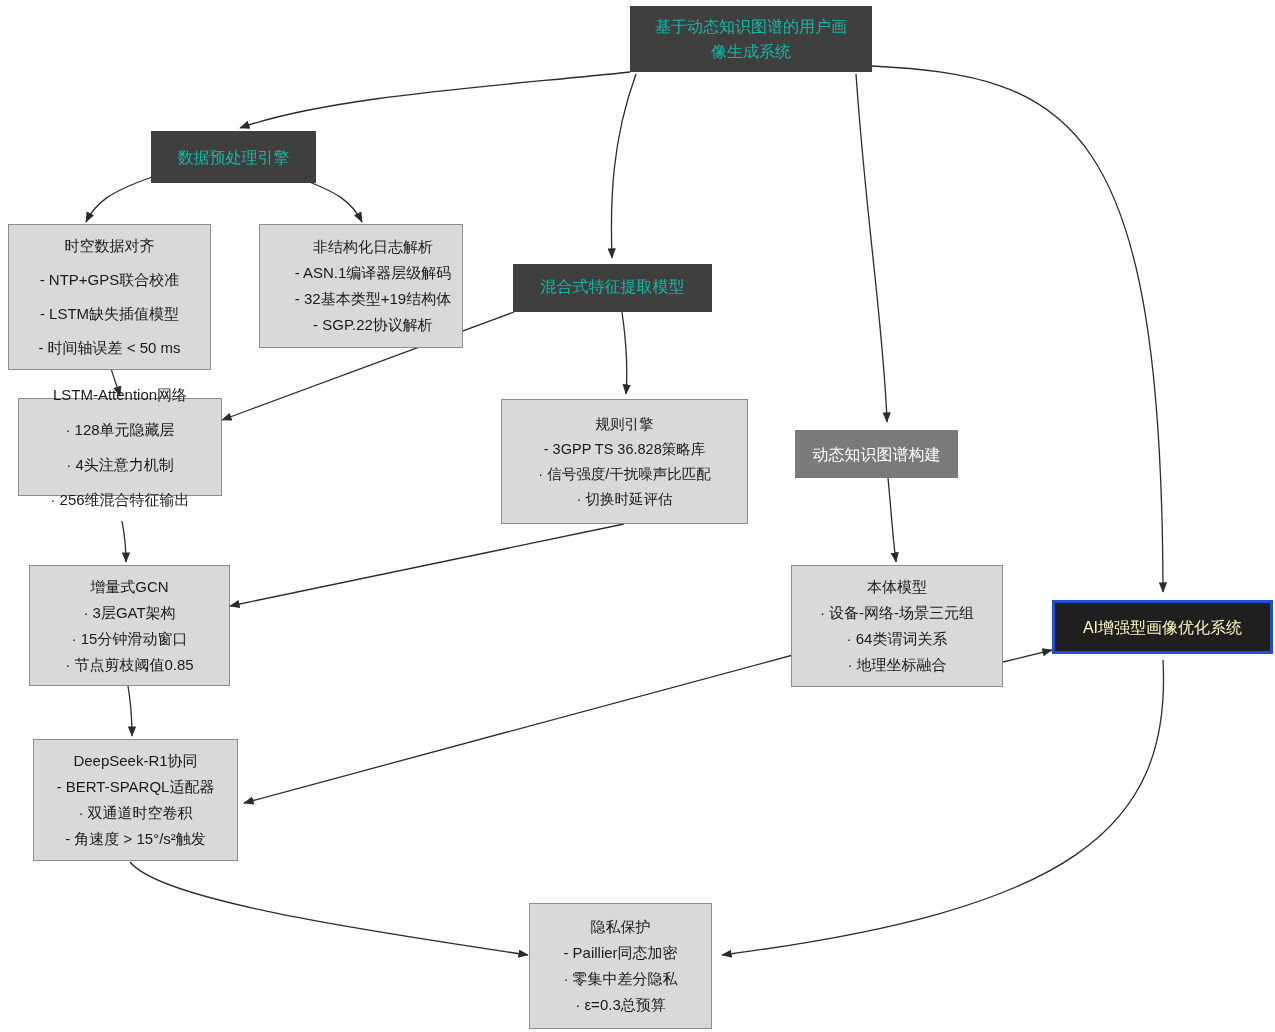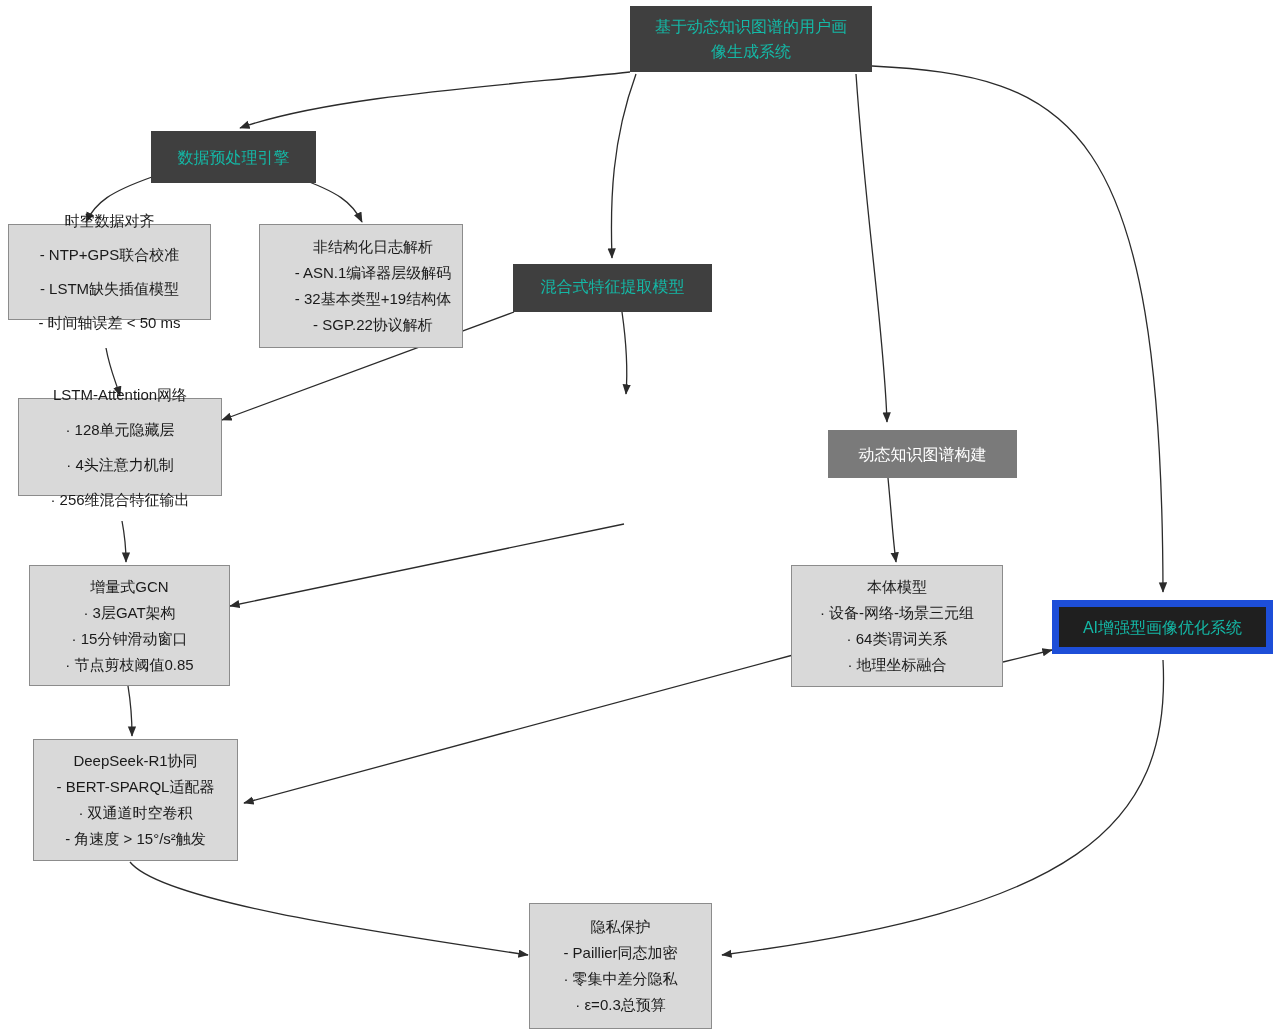--- a/index.html
+++ b/index.html
@@ -5,21 +5,21 @@
   html,body{margin:0;padding:0;background:#ffffff;}
   body{font-family:"Liberation Sans","DejaVu Sans",sans-serif;}
   #canvas{position:relative;width:1275px;height:1032px;background:#ffffff;overflow:hidden;}
   svg.edges{position:absolute;left:0;top:0;width:1275px;height:1032px;pointer-events:none;}
   .node{position:absolute;box-sizing:border-box;display:flex;flex-direction:column;
         align-items:center;justify-content:center;text-align:center;}
   .node .ttl{font-weight:400;}
   .node .ln{white-space:nowrap;}
   
   .nd-dark{background:#3f3f3f;color:#14b8a6;border:1px solid #3f3f3f;}
-  .nd-black{background:#1f1f1f;color:#14b8a6;border:7px solid #1d4ed8;}
+  .nd-black{background:#1f1f1f;color:#fef9c3;border:3px solid #1d4ed8;}
   .nd-mid{background:#7a7a7a;color:#ffffff;border:1px solid #7a7a7a;}
   .nd-light{background:#d9d9d9;color:#1a1a1a;border:1px solid #8c8c8c;}
   .t16{font-size:16px;line-height:25px;}
   .t15{font-size:15px;line-height:26px;}
   .t14{font-size:14.5px;line-height:25px;}
 </style>
 </head>
 <body>
 
 <div id="canvas">
@@ -70,21 +70,21 @@
 
   <div class="node nd-dark t16" style="left:630px;top:6px;width:242px;height:66px;">
     <div class="ln">基于动态知识图谱的用户画</div>
     <div class="ln">像生成系统</div>
   </div>
 
   <div class="node nd-dark t16" style="left:151px;top:131px;width:165px;height:52px;">
     <div class="ln">数据预处理引擎</div>
   </div>
 
-  <div class="node nd-light t15" style="left:8px;top:224px;width:203px;height:96px;gap:8px;">
+  <div class="node nd-light t15" style="left:8px;top:224px;width:203px;height:146px;gap:8px;">
     <div class="ln ttl">时空数据对齐</div>
     <div class="ln">- NTP+GPS联合校准</div>
     <div class="ln">- LSTM缺失插值模型</div>
     <div class="ln">- 时间轴误差 &lt; 50 ms</div>
   </div>
 
   <div class="node nd-light t15" style="left:259px;top:224px;width:204px;height:124px;padding-left:24px;">
     <div class="ln ttl">非结构化日志解析</div>
     <div class="ln">- ASN.1编译器层级解码</div>
     <div class="ln">- 32基本类型+19结构体</div>
@@ -95,22 +95,28 @@
     <div class="ln">混合式特征提取模型</div>
   </div>
 
   <div class="node nd-light t15" style="left:18px;top:398px;width:204px;height:98px;gap:9px;">
     <div class="ln ttl">LSTM-Attention网络</div>
     <div class="ln">· 128单元隐藏层</div>
     <div class="ln">· 4头注意力机制</div>
     <div class="ln">· 256维混合特征输出</div>
   </div>
 
+  <div class="node nd-light t14" style="left:501px;top:399px;width:247px;height:125px;">
+    <div class="ln ttl">规则引擎</div>
+    <div class="ln">- 3GPP TS 36.828策略库</div>
+    <div class="ln">· 信号强度/干扰噪声比匹配</div>
+    <div class="ln">· 切换时延评估</div>
+  </div>
 
-  <div class="node nd-mid t16" style="left:795px;top:430px;width:189px;height:48px;margin-left:33px;">
+  <div class="node nd-mid t16" style="left:795px;top:430px;width:163px;height:48px;">
     <div class="ln">动态知识图谱构建</div>
   </div>
 
   <div class="node nd-light t15" style="left:29px;top:565px;width:201px;height:121px;">
     <div class="ln ttl">增量式GCN</div>
     <div class="ln">· 3层GAT架构</div>
     <div class="ln">· 15分钟滑动窗口</div>
     <div class="ln">· 节点剪枝阈值0.85</div>
   </div>
 

